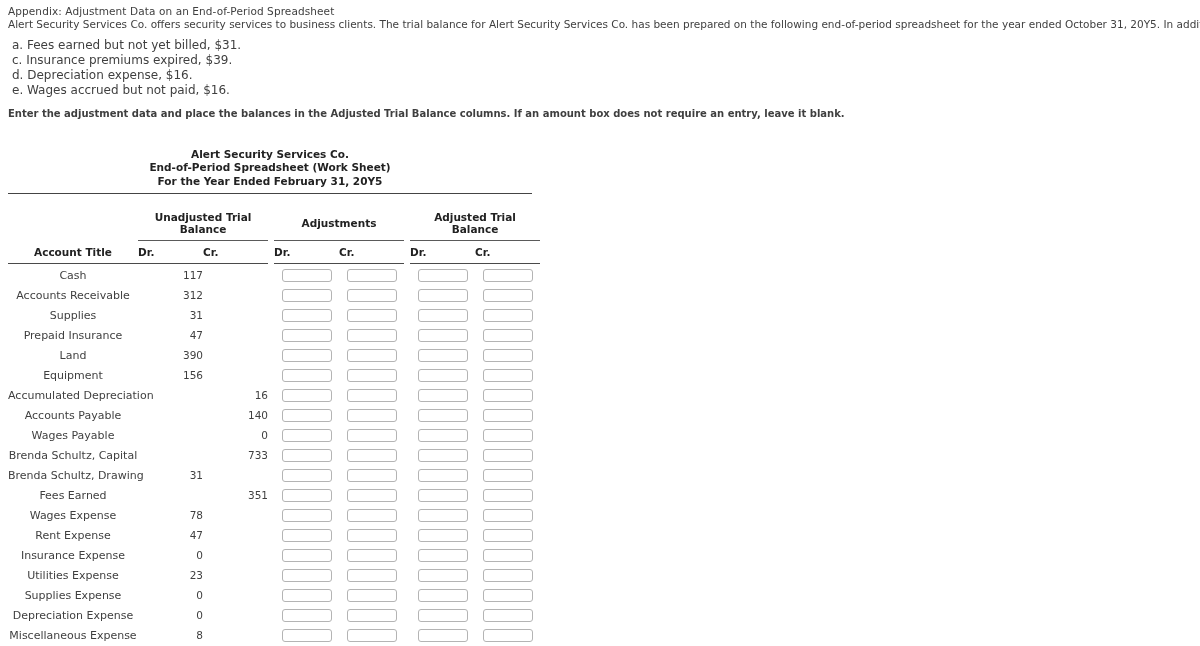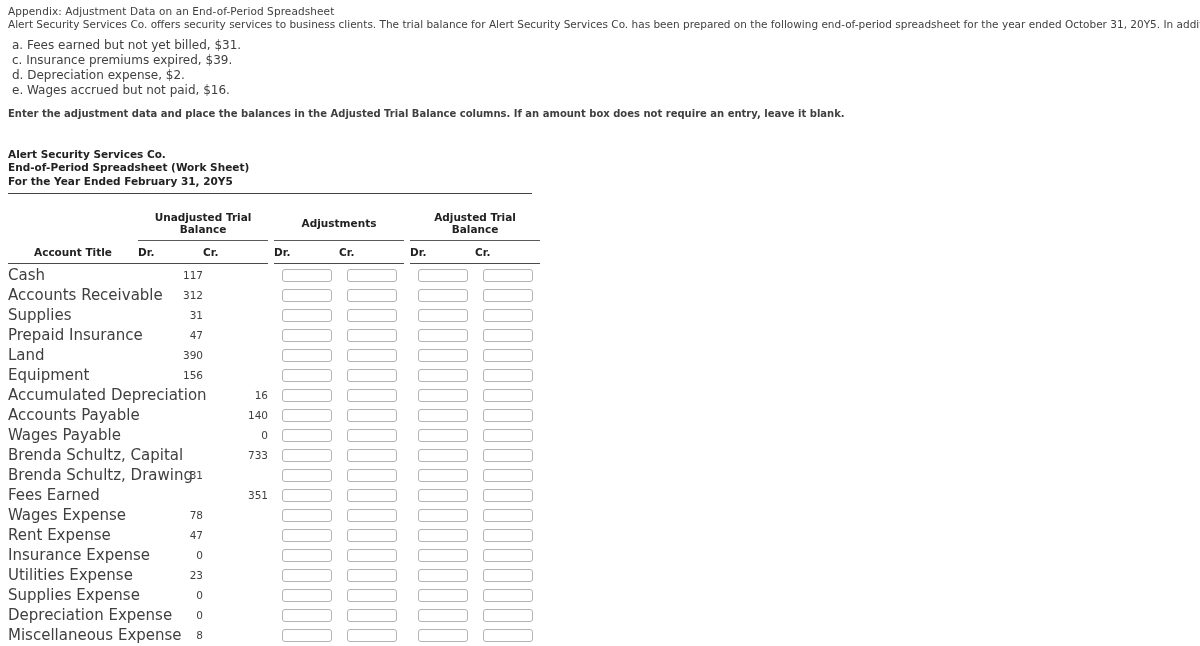--- a/index.html
+++ b/index.html
@@ -37,21 +37,21 @@
   }
   .instruction {
     font-size: 10px;
     color: #3f3f3f;
     margin: 0 0 29px 0;
     font-weight: bold;
   }
 
   
   .sheet { width: 524px; margin-left: 0; position: relative; }
-  .sheet-heading { }
+  .sheet-heading { text-align: center; }
   .sheet-heading div {
     font-weight: bold;
     font-size: 10.5px;
     color: #222;
     line-height: 13.5px;
   }
   .title-rule {
     border-top: 1.6px solid #444;
     margin-top: 5px;
     width: 524px;
@@ -85,23 +85,23 @@
     text-align: left;
     padding: 4px 0 4px 0;
   }
   .sub-head th.acct { text-align: center; }
 
   .sub-rule th { padding: 0; height: 3px; }
   .sub-rule .rule { border-top: 1.4px solid #4a4a4a; height: 0; font-size: 0; }
 
   tbody tr.data-row td { height: 20px; padding: 0; vertical-align: middle; }
   td.acct {
-    font-size: 15px;
-    color: #3f3f3f;
-    text-align: left;
+    font-size: 11px;
+    color: #3f3f3f;
+    text-align: center;
     padding-left: 2px;
     white-space: nowrap;
   }
   td.num {
     font-size: 10.5px;
     color: #3f3f3f;
     text-align: right;
     padding-right: 9px;
   }
   td.boxcell { text-align: center; }
@@ -121,21 +121,21 @@
 
 <div class="page">
 
   <div class="appendix-title">Appendix: Adjustment Data on an End-of-Period Spreadsheet</div>
 
   <div class="intro">Alert Security Services Co. offers security services to business clients. The trial balance for Alert Security Services Co. has been prepared on the following end-of-period spreadsheet for the year ended October 31, 20Y5. In addition, the data for year-end adjustments are as follows:</div>
 
   <ul class="adj-list">
     <li>a. Fees earned but not yet billed, $31.</li>
     <li>c. Insurance premiums expired, $39.</li>
-    <li>d. Depreciation expense, $2.</li>
+    <li>d. Depreciation expense, $16.</li>
     <li>e. Wages accrued but not paid, $16.</li>
   </ul>
 
   <div class="instruction">Enter the adjustment data and place the balances in the Adjusted Trial Balance columns.  If an amount box does not require an entry, leave it blank.</div>
 
   <div class="sheet">
 
     <div class="sheet-heading">
       <div>Alert Security Services Co.</div>
       <div>End-of-Period Spreadsheet (Work Sheet)</div>

